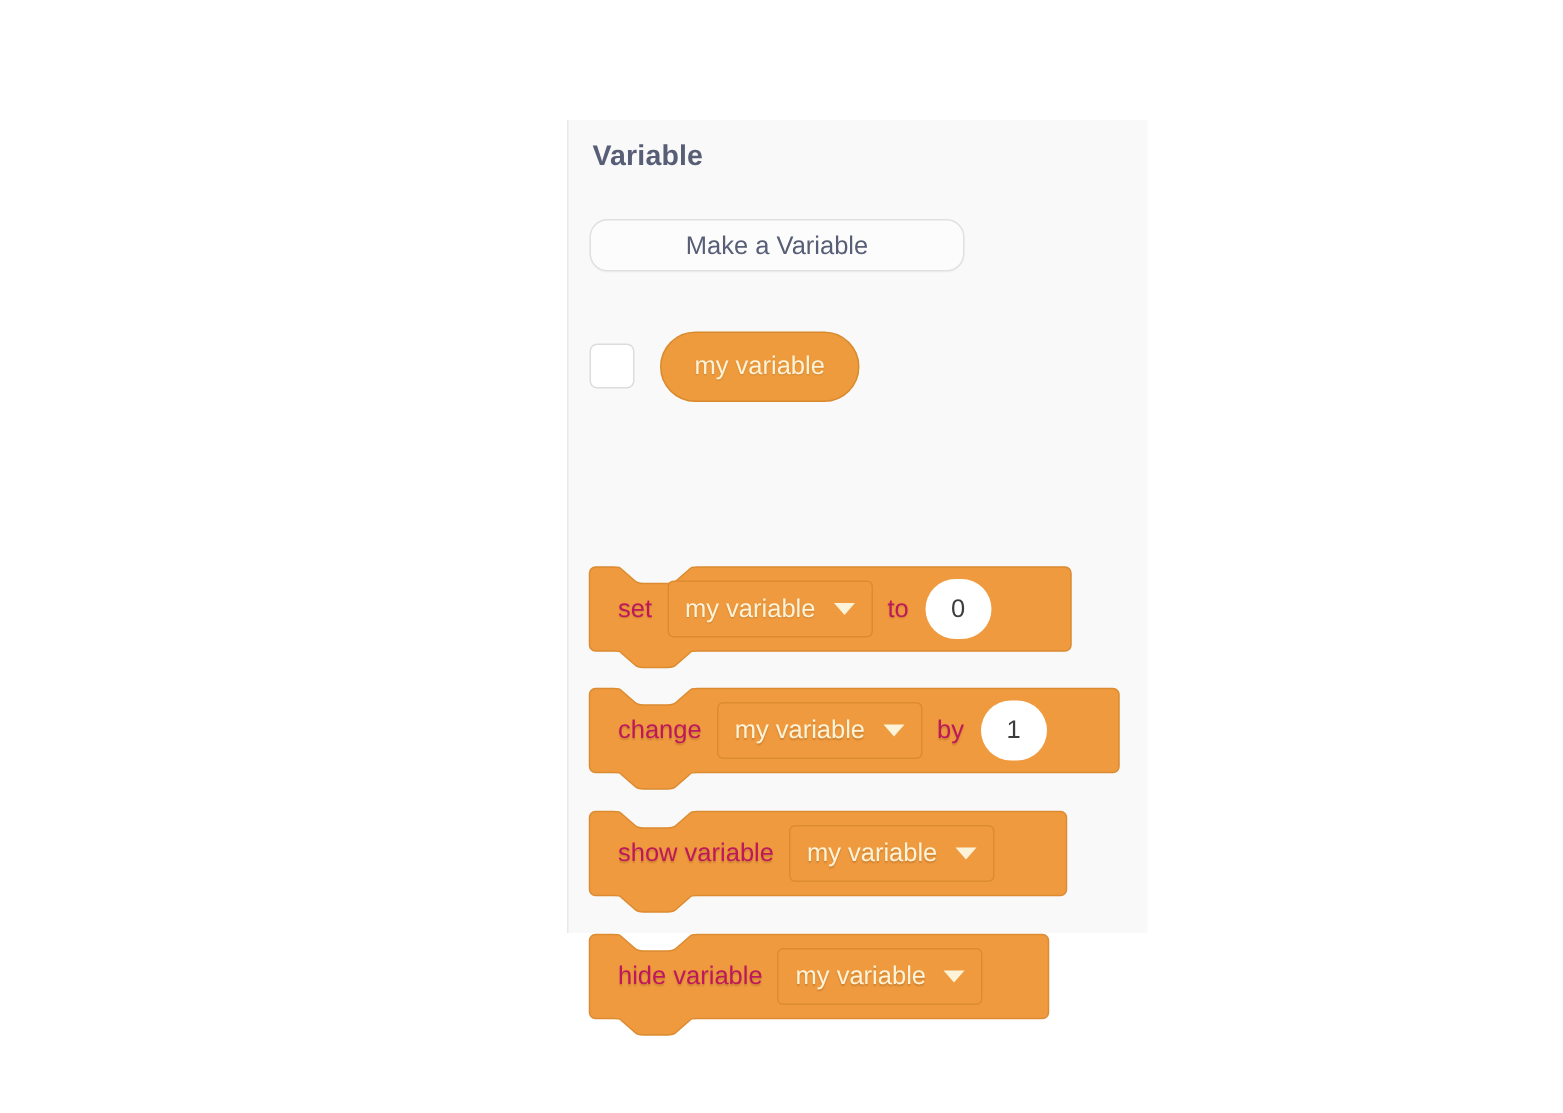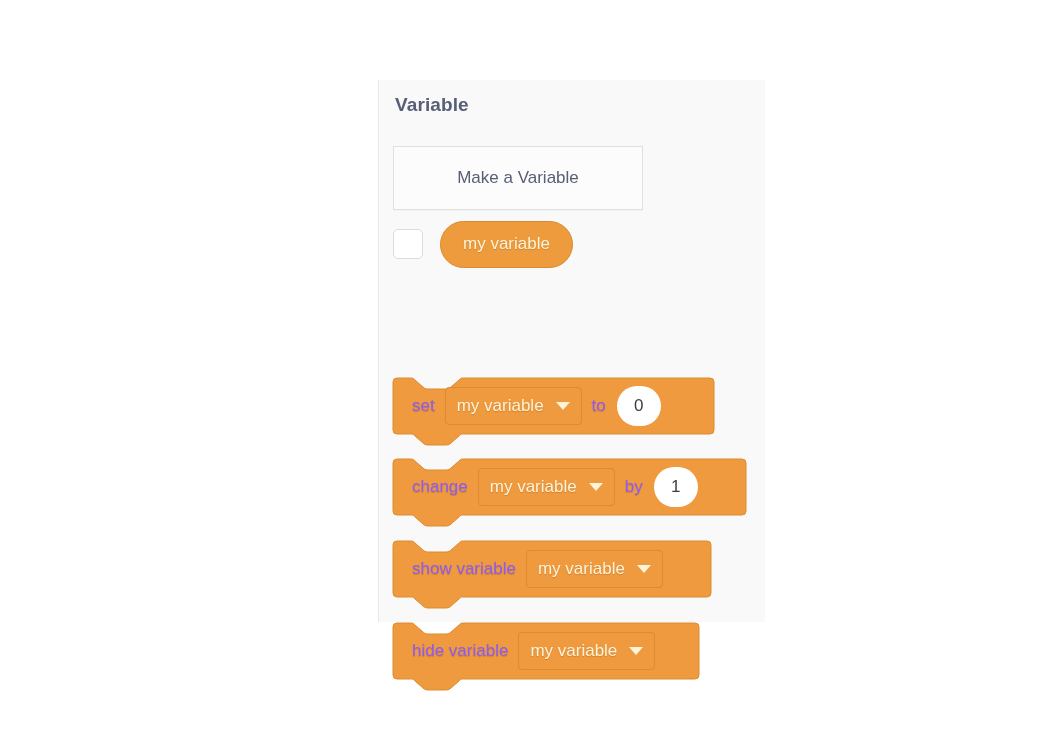--- a/index.html
+++ b/index.html
@@ -39,24 +39,24 @@
     letter-spacing: 0.1px;
     white-space: nowrap;
   }
 
   
   #make-variable-button {
     position: absolute;
     left: 14px;
     top: 66px;
     width: 250px;
-    height: 64px;
+    height: 35px;
     background: #fcfcfc;
     border: 1px solid #e0e0e0;
-    border-radius: 0;
+    border-radius: 12px;
     color: #575e75;
     font-size: 17px;
     font-family: "Liberation Sans", sans-serif;
     cursor: pointer;
     padding: 0;
     box-sizing: border-box;
     display: flex;
     align-items: center;
     justify-content: center;
     box-shadow: 0 1px 0 rgba(0,0,0,0.02);
@@ -118,21 +118,21 @@
     position: absolute;
     left: 0;
     top: 8px;
     height: 56px;
     display: flex;
     align-items: center;
     padding-left: 12px;
     box-sizing: border-box;
   }
   .block-text {
-    color: #8b5cf6;
+    color: #be185d;
     font-size: 17px;
     white-space: nowrap;
     text-shadow: 0 1px 1px rgba(120,70,10,0.28);
     padding: 0 7px;
   }
 
   
   .dropdown-field {
     height: 38px;
     background: #ef9a3f;

